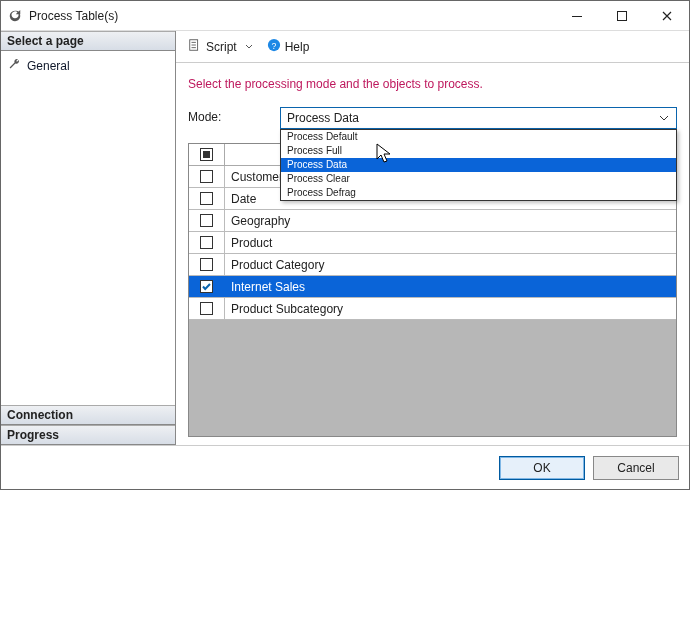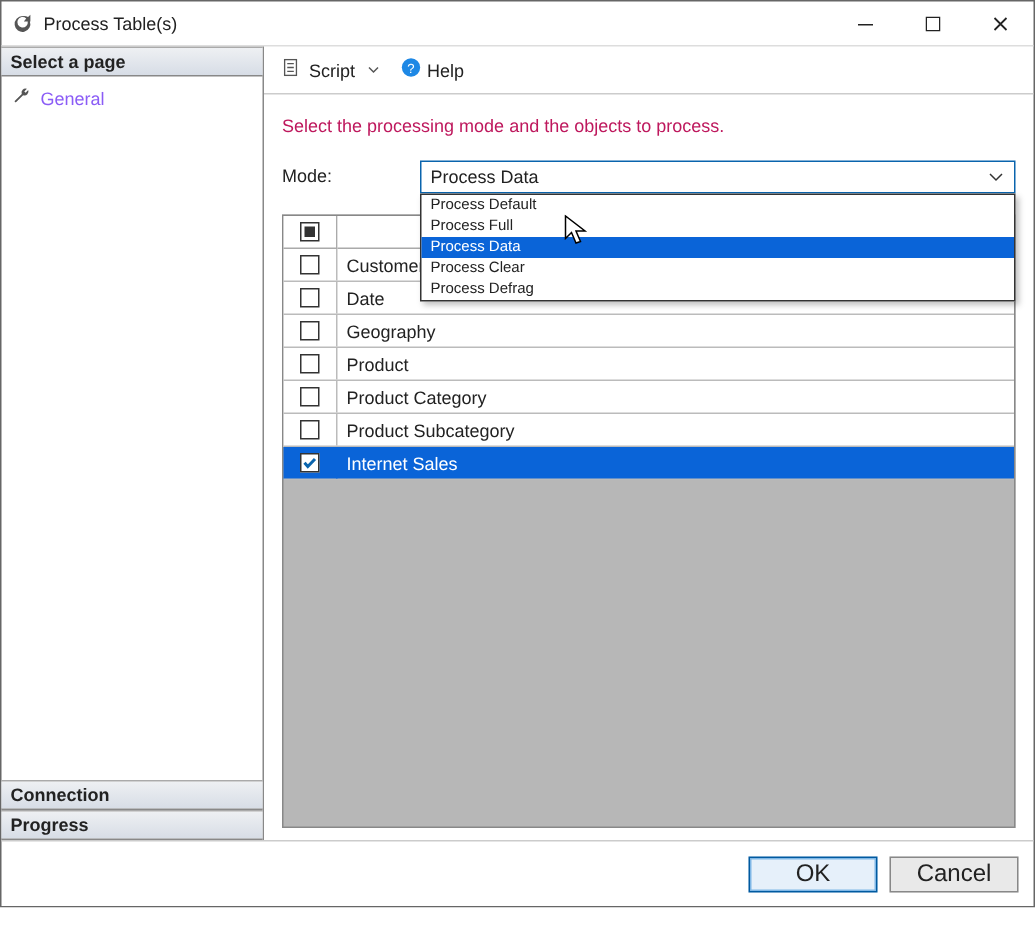--- a/index.html
+++ b/index.html
@@ -5,21 +5,21 @@
   * { box-sizing: border-box; }
   html, body { margin:0; padding:0; }
   body {
     font-family: "Segoe UI", Tahoma, sans-serif;
     font-size: 12px;
     color: #222;
     background: #fff;
   }
   .window {
     width: 690px;
-    height: 605px;
+    height: 490px;
     border: 1px solid #666;
     display: flex;
     flex-direction: column;
     background: #fff;
   }
   
   .titlebar {
     height: 30px;
     display: flex;
     align-items: center;
@@ -63,21 +63,21 @@
   }
   .left-section-body {
     padding: 4px 6px;
     flex: 0 0 auto;
   }
   .left-row {
     display:flex;
     align-items:center;
     gap:6px;
     padding:2px 0;
-    color:#8b5cf6;
+    color:#0f172a;
   }
   .left-row.sub { color:#777; }
   .left-fill { flex:1; }
   #select-page-body { min-height:260px; }
   #connection-body { min-height:110px; }
   #progress-body { min-height:40px; display:flex; align-items:center; gap:6px; }
   .progress-spinner {
     width:22px; height:22px;
     display:flex; align-items:center; justify-content:center;
   }
@@ -234,21 +234,21 @@
     align-items:center;
     justify-content:flex-end;
     gap:8px;
     padding-right:10px;
   }
   .btn {
     width:86px; height:24px;
     border:1px solid #888;
     background:#e9e9e9;
     display:flex; align-items:center; justify-content:center;
-    font-size:16px;
+    font-size:12px;
   }
   .btn.primary {
     border:1px solid #005aa0;
     background:#e6f0fa;
     box-shadow: inset 0 0 0 1px #7fb7e6;
   }
   
   .cursor {
     position:absolute;
     width:18px; height:22px;
@@ -397,36 +397,36 @@
                   <div class="cb"></div>
                 </div>
                 <div class="name-col">Product</div>
               </div>
               <div class="tr">
                 <div class="check-col">
                   <div class="cb"></div>
                 </div>
                 <div class="name-col">Product Category</div>
               </div>
-              <div class="tr">
-                <div class="check-col">
-                  <div class="cb"></div>
-                </div>
-                <div class="name-col">Product Subcategory</div>
-              </div>
               <div class="tr selected">
                 <div class="check-col">
                   <div class="cb">
                     <svg width="11" height="11" viewBox="0 0 11 11">
                       <path d="M2 5.5l2.2 2.5L9 3" fill="none" stroke="#0a64ad" stroke-width="2"></path>
                     </svg>
                   </div>
                 </div>
                 <div class="name-col">Internet Sales</div>
               </div>
+              <div class="tr">
+                <div class="check-col">
+                  <div class="cb"></div>
+                </div>
+                <div class="name-col">Product Subcategory</div>
+              </div>
             </div>
         </div>
       </div>
 
     </div>
   </div>
 
   <div class="footer">
     <div class="btn primary">
       <span>OK</span>

